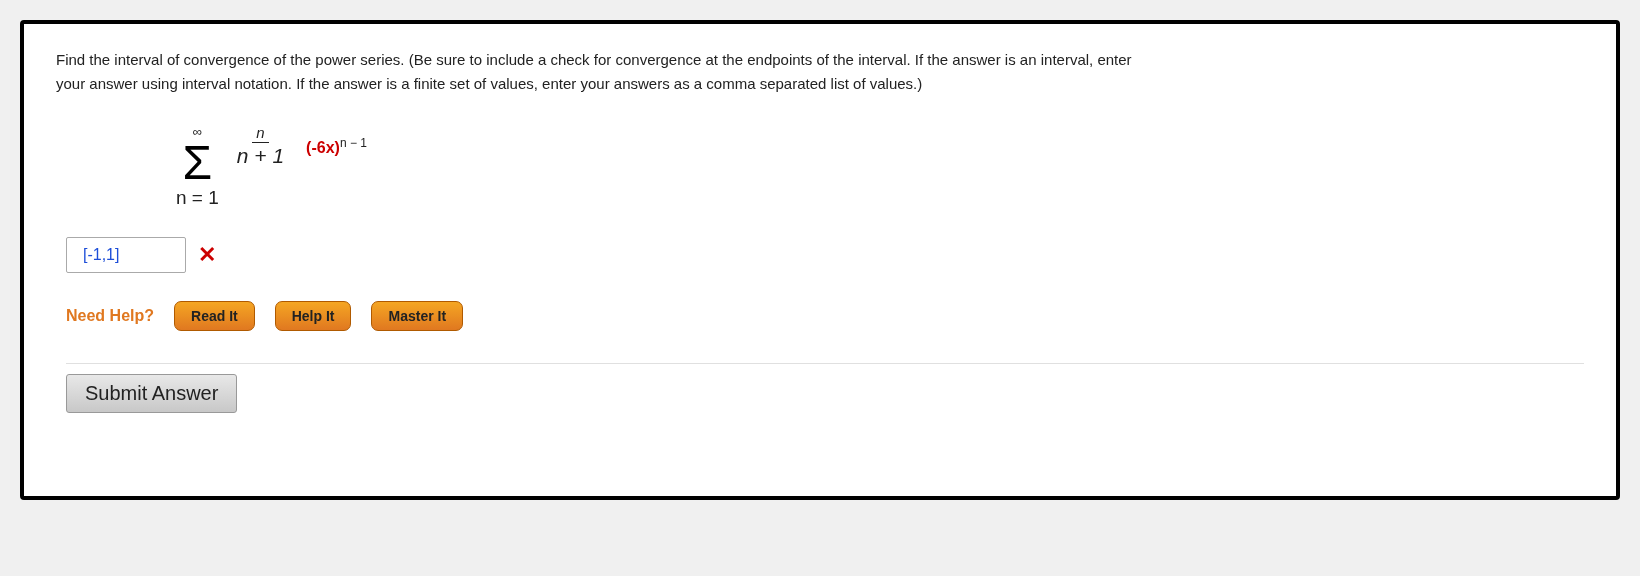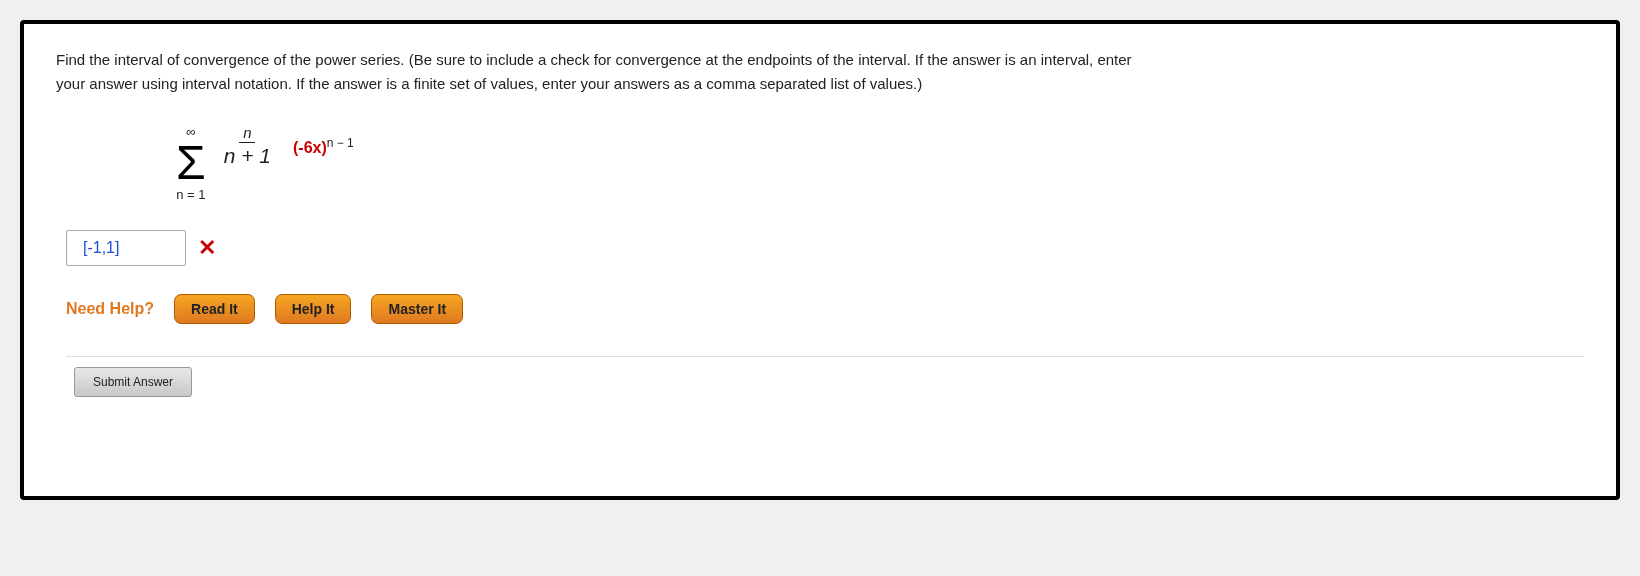--- a/index.html
+++ b/index.html
@@ -54,21 +54,21 @@
       font-size: 48px;
       line-height: 1;
       color: #000;
     }
 
     .sum-upper {
       font-size: 13px;
     }
 
     .sum-lower {
-      font-size: 13px;
+      font-size: 19px;
     }
 
     .fraction-expr {
       display: inline-flex;
       flex-direction: row;
       align-items: center;
       margin-left: 4px;
     }
 
     .fraction {
@@ -165,25 +165,24 @@
       margin-left: 10px;
       padding-top: 10px;
       border-top: 1px solid #e0e0e0;
     }
 
     .submit-btn {
       background: linear-gradient(to bottom, #e8e8e8, #c8c8c8);
       border: 1px solid #999;
       border-radius: 3px;
       padding: 7px 18px;
-      font-size: 12px;
+      font-size: 20px;
       color: #222;
       cursor: pointer;
       font-family: Arial, sans-serif;
-      margin-left: 8px;
     }
 
     .italic { font-style: italic; }
   </style>
 </head>
 <body>
 
 <div class="page-wrapper">
   <div class="card">
 

